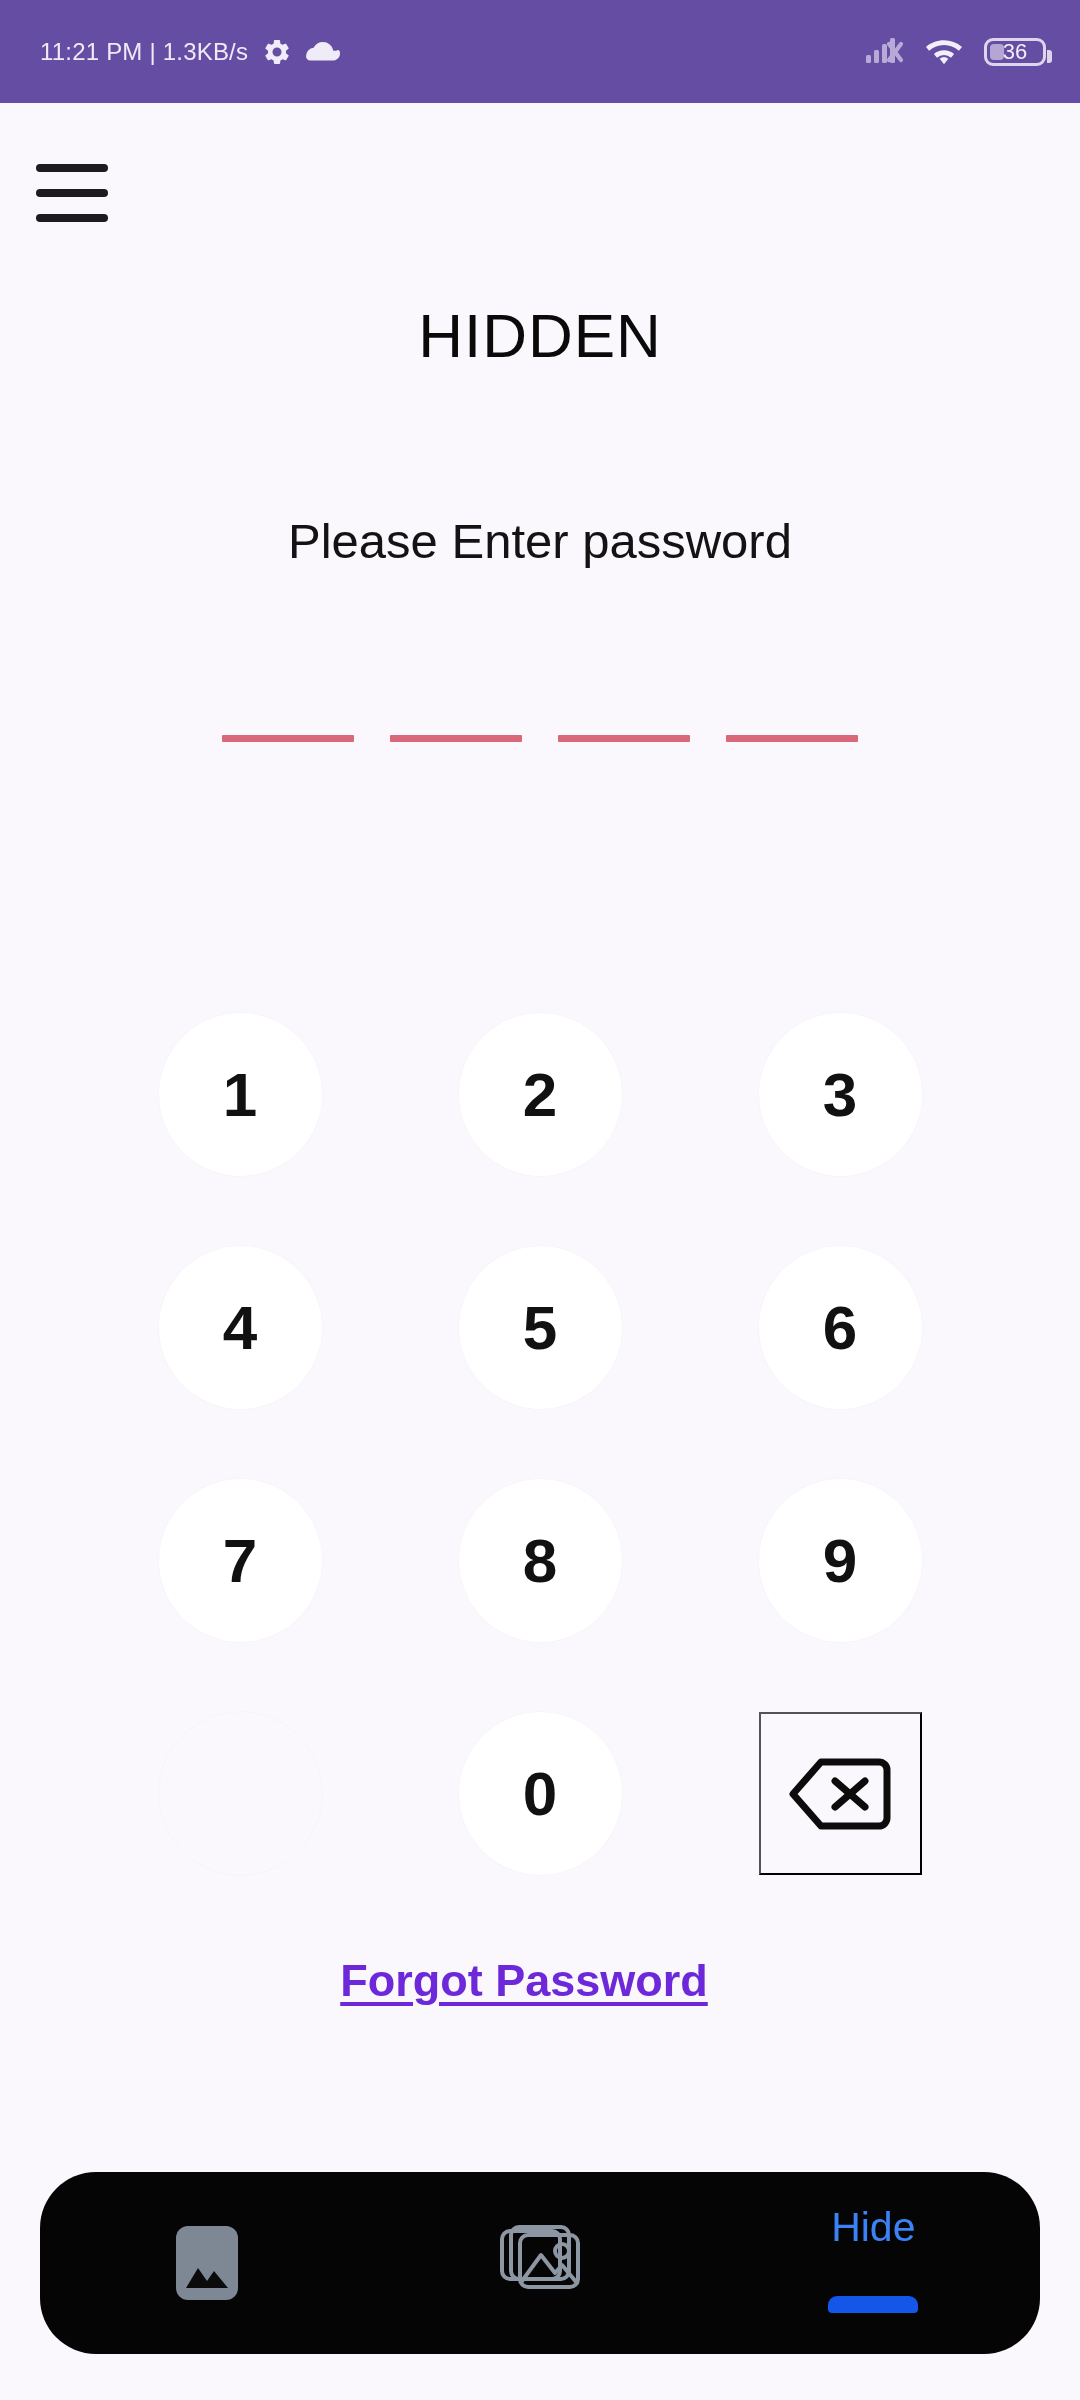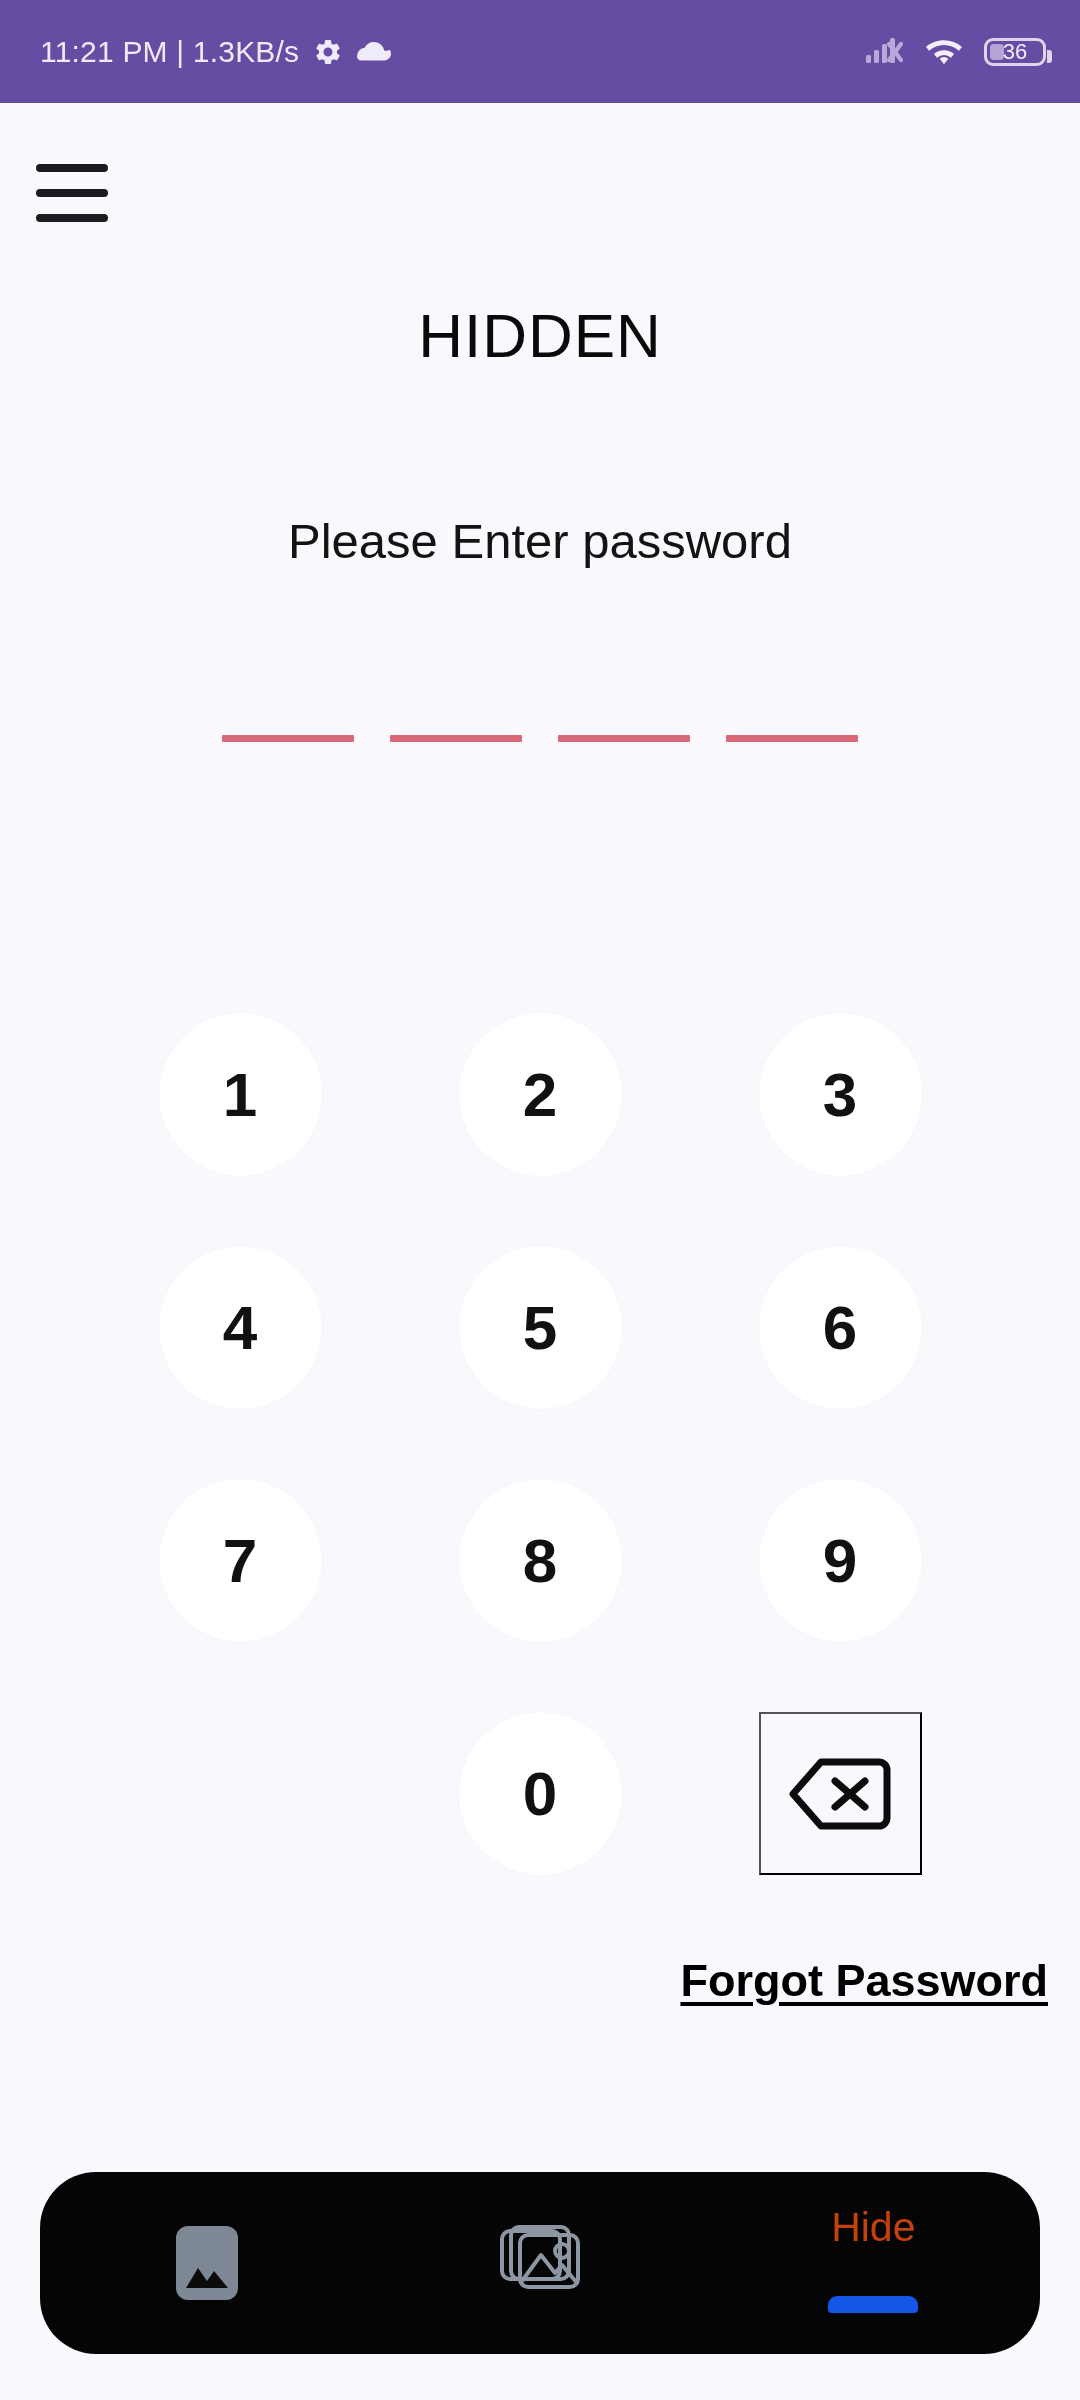--- a/index.html
+++ b/index.html
@@ -28,21 +28,21 @@
     justify-content: space-between;
     padding: 0 34px 0 40px;
   }
   .status-left {
     display: flex;
     align-items: center;
     gap: 14px;
   }
   .status-clock {
     color: #efeaf6;
-    font-size: 30px;
+    font-size: 24px;
     letter-spacing: 0.2px;
     white-space: nowrap;
     font-family: "Liberation Sans", sans-serif;
   }
   .status-right {
     display: flex;
     align-items: center;
     gap: 20px;
   }
   .gear-icon svg, .cloud-icon svg { display: block; }
@@ -185,24 +185,24 @@
     align-items: center;
     justify-content: center;
   }
 
   
   .forgot-link {
     position: absolute;
     top: 1955px;
     left: 0;
     width: 1048px;
-    text-align: right;
+    text-align: center;
     font-size: 45px;
     font-weight: bold;
-    color: #000000;
+    color: #6d28d9;
     text-decoration: underline;
     text-underline-offset: 6px;
     text-decoration-thickness: 4px;
     cursor: pointer;
   }
 
   
   .bottom-bar {
     position: absolute;
     left: 40px;
@@ -232,21 +232,21 @@
     justify-content: center;
     overflow: hidden;
     padding-bottom: 12px;
   }
   .hide-slot {
     flex-direction: column;
     justify-content: center;
     gap: 0;
   }
   .hide-label {
-    color: #c2410c;
+    color: #3b82f6;
     font-size: 41px;
     font-weight: 400;
     line-height: 1;
     margin-top: -6px;
   }
   .hide-indicator {
     width: 90px;
     height: 17px;
     background: #1356e8;
     border-radius: 9px 9px 4px 4px;

